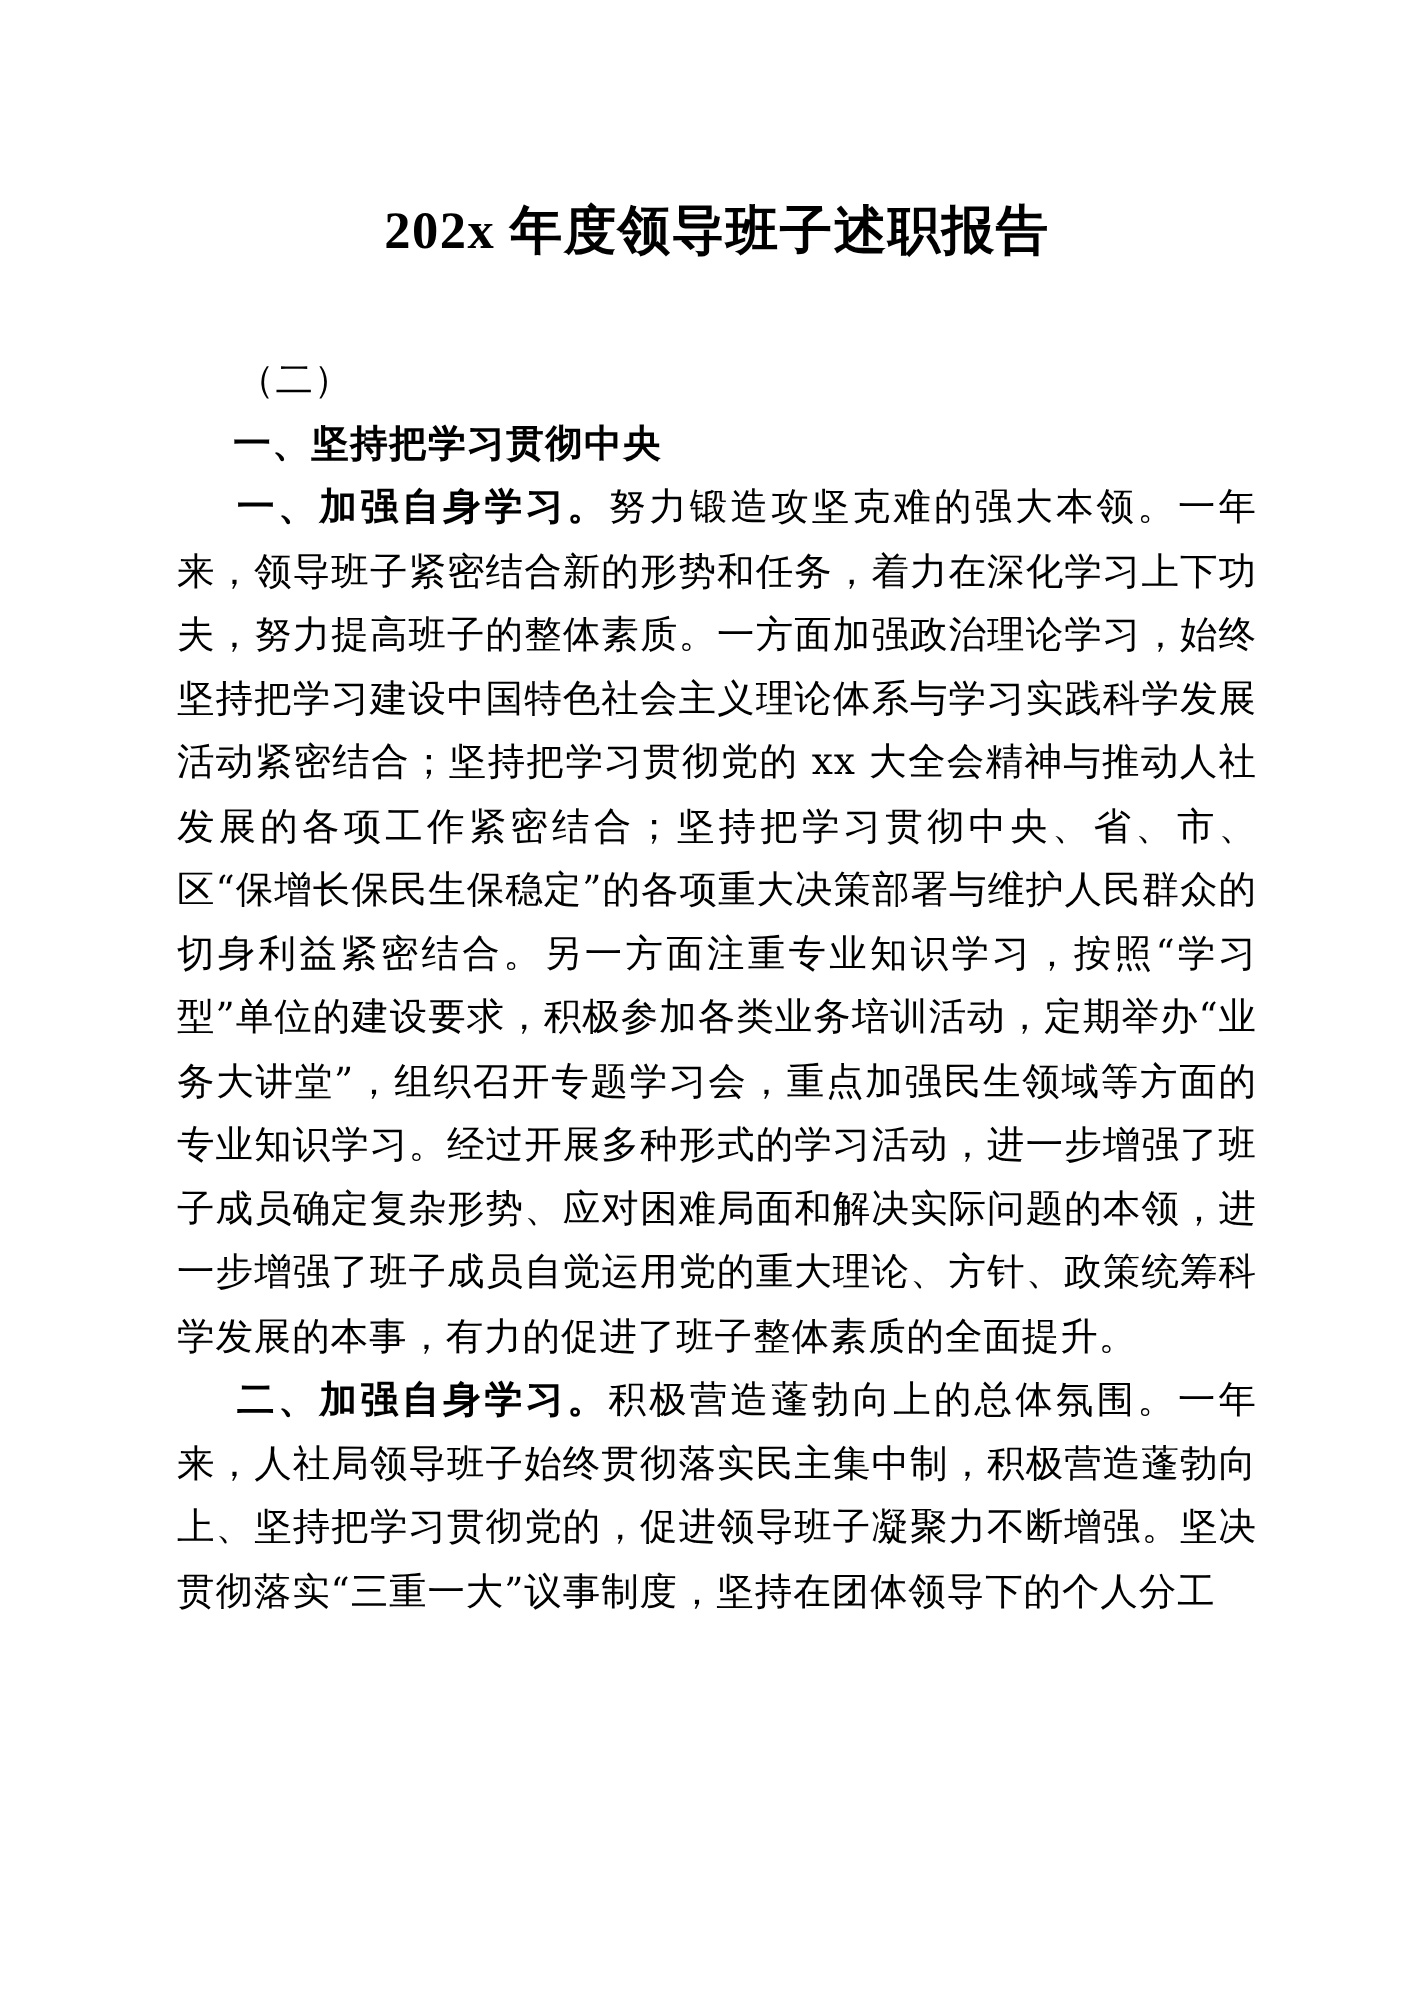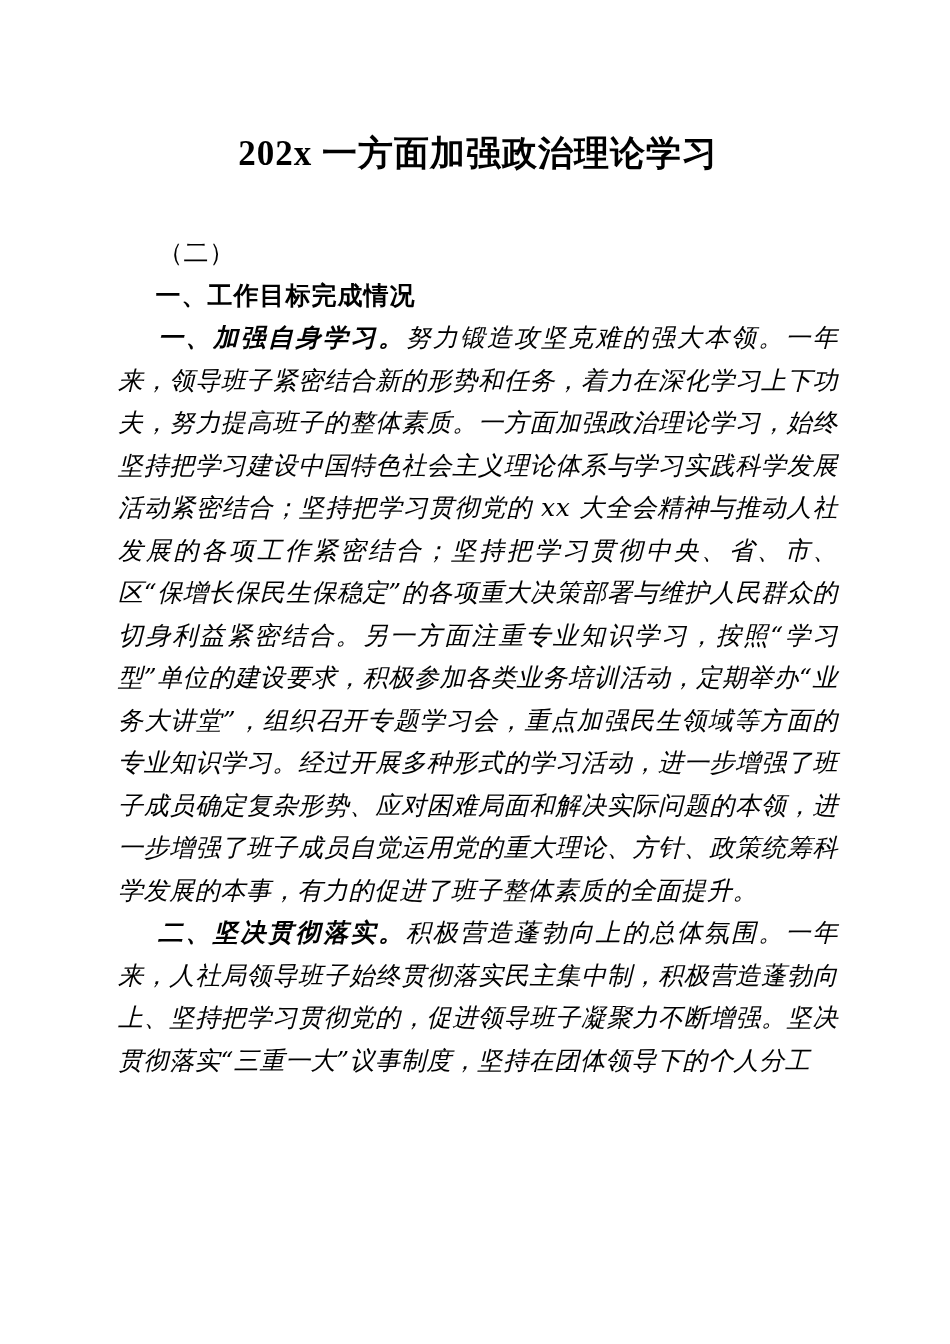--- a/index.html
+++ b/index.html
@@ -48,36 +48,35 @@
     font-family: "DejaVu Sans", sans-serif;
     font-weight: bold;
     font-size: 25px;
     line-height: 42.5px;
     text-indent: 1.5em;
     letter-spacing: 1px;
   }
   .paragraph {
     margin: 0;
     text-indent: 1.6em;
-    font-style: italic;
   }
   .paragraph .lead {
     font-family: "DejaVu Sans", sans-serif;
     font-weight: 700;
     letter-spacing: 1px;
   }
 </style>
 </head>
 <body>
 
 <div class="page">
-  <h1 class="doc-title">202x 一方面加强政治理论学习</h1>
+  <h1 class="doc-title">202x 年度领导班子述职报告</h1>
 
   <div class="doc-body">
     <p class="section-label">（二）</p>
 
-    <h2 class="section-heading">一、工作目标完成情况</h2>
+    <h2 class="section-heading">一、坚持把学习贯彻中央</h2>
 
     <p class="paragraph"><strong class="lead">一、加强自身学习。</strong><span>努力锻造攻坚克难的强大本领。一年来，领导班子紧密结合新的形势和任务，着力在深化学习上下功夫，努力提高班子的整体素质。一方面加强政治理论学习，始终坚持把学习建设中国特色社会主义理论体系与学习实践科学发展活动紧密结合；坚持把学习贯彻党的 xx 大全会精神与推动人社发展的各项工作紧密结合；坚持把学习贯彻中央、省、市、区“保增长保民生保稳定”的各项重大决策部署与维护人民群众的切身利益紧密结合。另一方面注重专业知识学习，按照“学习型”单位的建设要求，积极参加各类业务培训活动，定期举办“业务大讲堂”，组织召开专题学习会，重点加强民生领域等方面的专业知识学习。经过开展多种形式的学习活动，进一步增强了班子成员确定复杂形势、应对困难局面和解决实际问题的本领，进一步增强了班子成员自觉运用党的重大理论、方针、政策统筹科学发展的本事，有力的促进了班子整体素质的全面提升。</span></p>
 
-    <p class="paragraph"><strong class="lead">二、坚决贯彻落实。</strong><span>积极营造蓬勃向上的总体氛围。一年来，人社局领导班子始终贯彻落实民主集中制，积极营造蓬勃向上、坚持把学习贯彻党的，促进领导班子凝聚力不断增强。坚决贯彻落实“三重一大”议事制度，坚持在团体领导下的个人分工</span></p>
+    <p class="paragraph"><strong class="lead">二、加强自身学习。</strong><span>积极营造蓬勃向上的总体氛围。一年来，人社局领导班子始终贯彻落实民主集中制，积极营造蓬勃向上、坚持把学习贯彻党的，促进领导班子凝聚力不断增强。坚决贯彻落实“三重一大”议事制度，坚持在团体领导下的个人分工</span></p>
   </div>
 </div>
 
 </body></html>

